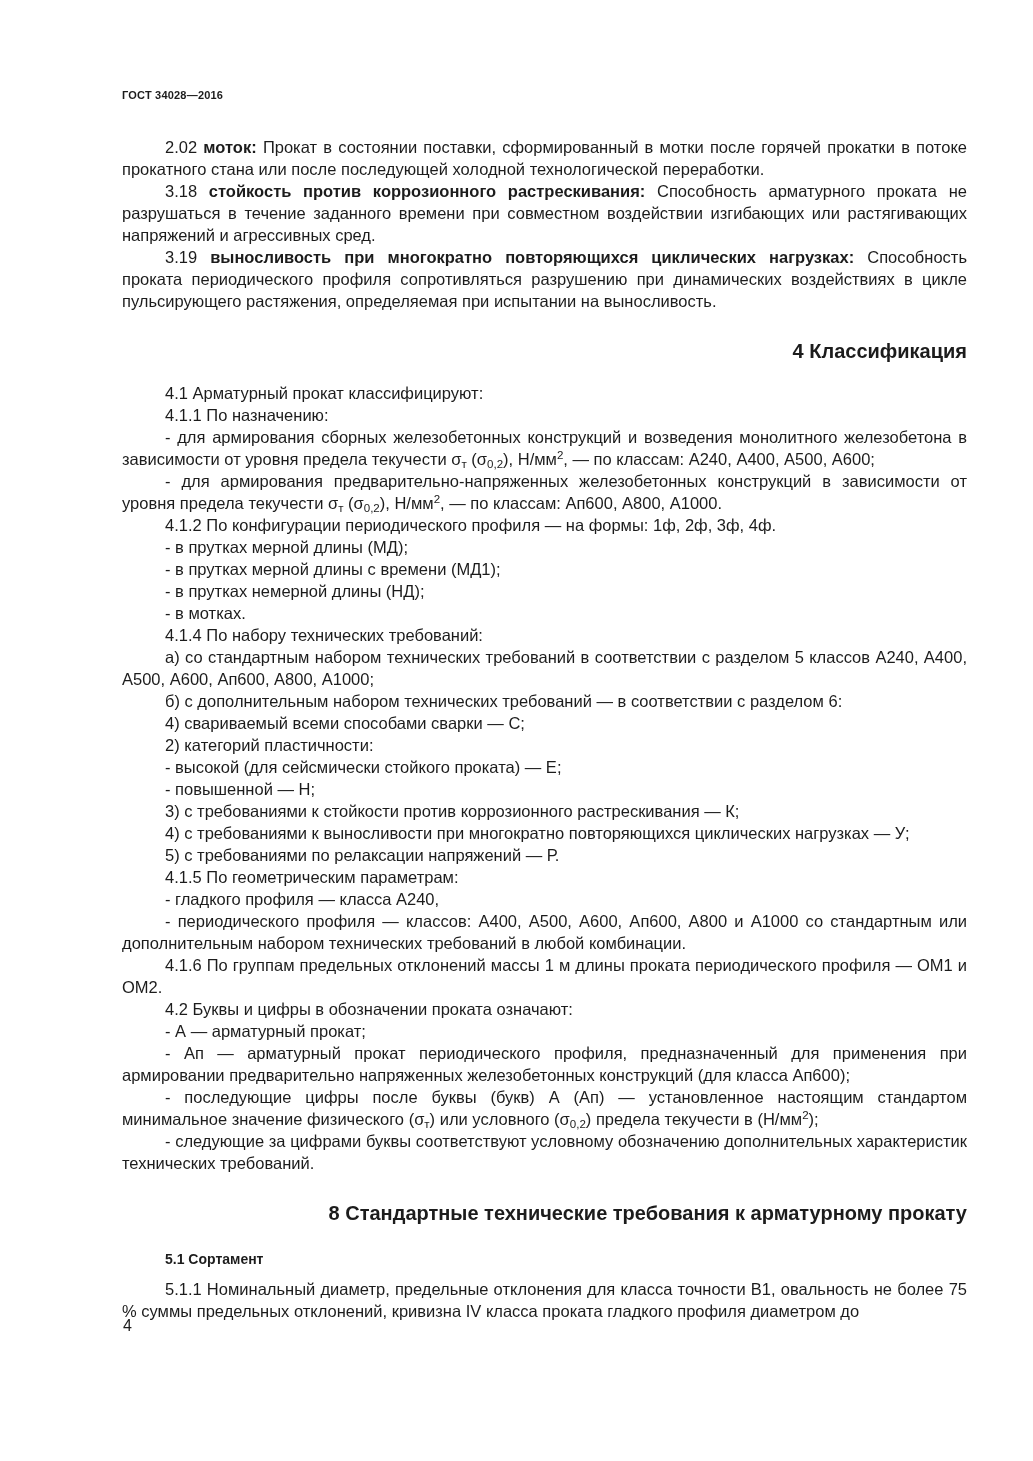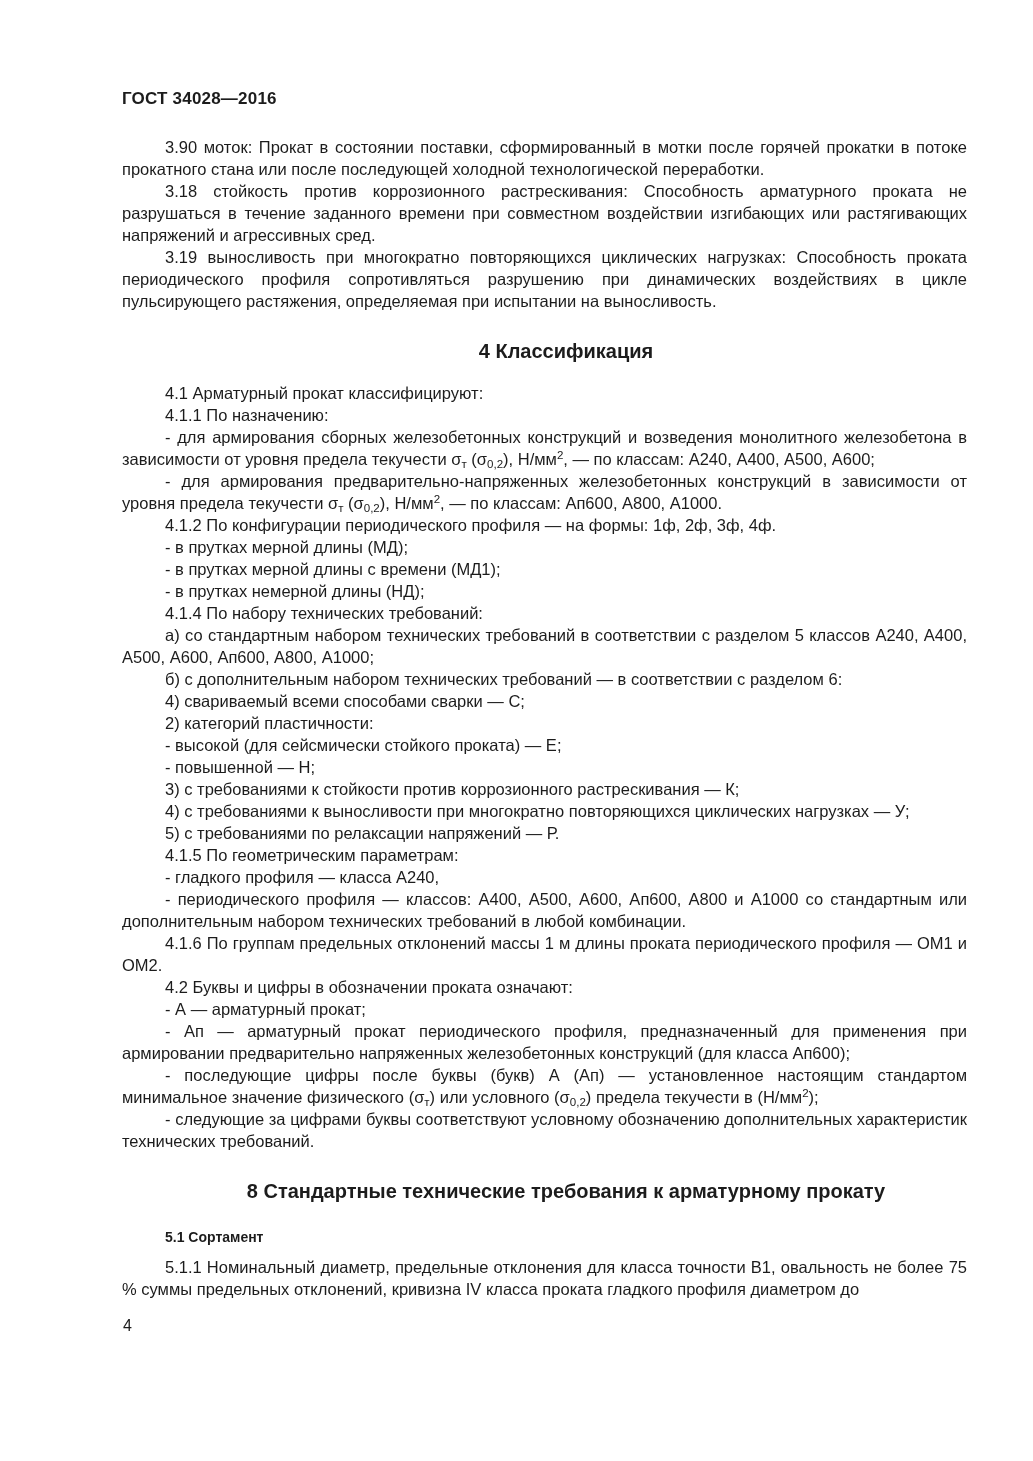--- a/index.html
+++ b/index.html
@@ -10,21 +10,21 @@
     height: 1461px;
     background: #ffffff;
     font-family: "Liberation Sans", sans-serif;
     color: #1c1c1c;
     overflow: hidden;
   }
   .doc-header {
     position: absolute;
     left: 122px;
     top: 89px;
-    font-size: 17px;
+    font-size: 11px;
     font-weight: 700;
     letter-spacing: 0.2px;
   }
   .content {
     position: absolute;
     left: 122px;
     top: 136px;
     width: 845px;
     font-size: 16.5px;
     line-height: 22px;
@@ -33,60 +33,61 @@
   .content p {
     margin: 0;
     text-indent: 43px;
   }
   .content h2 {
     font-size: 20px;
     line-height: 26px;
     font-weight: 700;
     margin: 26px 0 18px 0;
     text-indent: 43px;
-    text-align: center;
+    text-align: right;
   }
   .content h3 {
     font-size: 14px;
     line-height: 22px;
     font-weight: 700;
     margin: 22px 0 8px 0;
     text-indent: 43px;
     text-align: left;
   }
-  .bold { font-weight: 400; }
+  .bold { font-weight: 700; }
   sub, sup { font-size: 70%; line-height: 0; }
   sub { vertical-align: -0.28em; }
   sup { vertical-align: 0.5em; }
   .page-number {
     position: absolute;
     left: 123px;
     top: 1317px;
     font-size: 16px;
   }
 </style>
 </head>
 <body>
 
 <div class="page">
   <div class="doc-header">ГОСТ 34028—2016</div>
 
   <div class="content">
-      <p><span>3.90 </span><span class="bold">моток:</span><span> Прокат в состоянии поставки, сформированный в мотки после горячей прокатки в потоке прокатного стана или после последующей холодной технологической переработки.</span></p>
+      <p><span>2.02 </span><span class="bold">моток:</span><span> Прокат в состоянии поставки, сформированный в мотки после горячей прокатки в потоке прокатного стана или после последующей холодной технологической переработки.</span></p>
       <p><span>3.18 </span><span class="bold">стойкость против коррозионного растрескивания:</span><span> Способность арматурного проката не разрушаться в течение заданного времени при совместном воздействии изгибающих или растягивающих напряжений и агрессивных сред.</span></p>
       <p><span>3.19 </span><span class="bold">выносливость при многократно повторяющихся циклических нагрузках:</span><span> Способность проката периодического профиля сопротивляться разрушению при динамических воздействиях в цикле пульсирующего растяжения, определяемая при испытании на выносливость.</span></p>
       <h2>4 Классификация</h2>
       <p><span>4.1 Арматурный прокат классифицируют:</span></p>
       <p><span>4.1.1 По назначению:</span></p>
       <p><span>- для армирования сборных железобетонных конструкций и возведения монолитного железобетона в зависимости от уровня предела текучести σ</span><sub>т</sub><span> (σ</span><sub>0,2</sub><span>), Н/мм</span><sup>2</sup><span>, — по классам: А240, А400, А500, А600;</span></p>
       <p><span>- для армирования предварительно-напряженных железобетонных конструкций в зависимости от уровня предела текучести σ</span><sub>т</sub><span> (σ</span><sub>0,2</sub><span>), Н/мм</span><sup>2</sup><span>, — по классам: Ап600, А800, А1000.</span></p>
       <p><span>4.1.2 По конфигурации периодического профиля — на формы: 1ф, 2ф, 3ф, 4ф.</span></p>
       <p><span>- в прутках мерной длины (МД);</span></p>
       <p><span>- в прутках мерной длины с времени (МД1);</span></p>
       <p><span>- в прутках немерной длины (НД);</span></p>
+      <p><span>- в мотках.</span></p>
       <p><span>4.1.4 По набору технических требований:</span></p>
       <p><span>а) со стандартным набором технических требований в соответствии с разделом 5 классов А240, А400, А500, А600, Ап600, А800, А1000;</span></p>
       <p><span>б) с дополнительным набором технических требований — в соответствии с разделом 6:</span></p>
       <p><span>4) свариваемый всеми способами сварки — С;</span></p>
       <p><span>2) категорий пластичности:</span></p>
       <p><span>- высокой (для сейсмически стойкого проката) — Е;</span></p>
       <p><span>- повышенной — Н;</span></p>
       <p><span>3) с требованиями к стойкости против коррозионного растрескивания — К;</span></p>
       <p><span>4) с требованиями к выносливости при многократно повторяющихся циклических нагрузках — У;</span></p>
       <p><span>5) с требованиями по релаксации напряжений — Р.</span></p>

